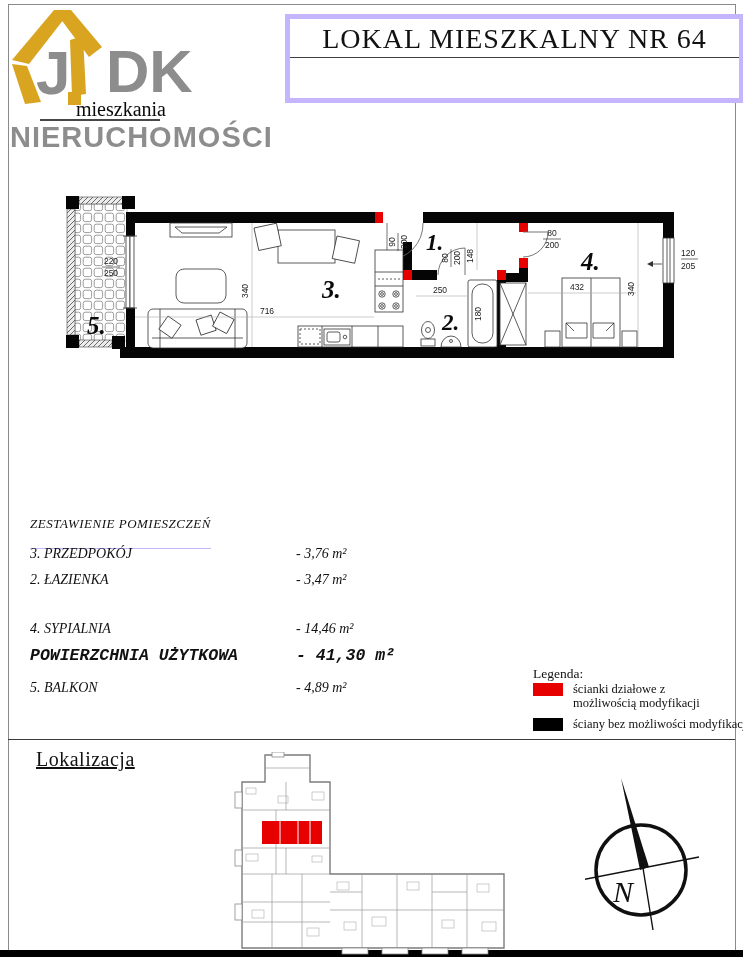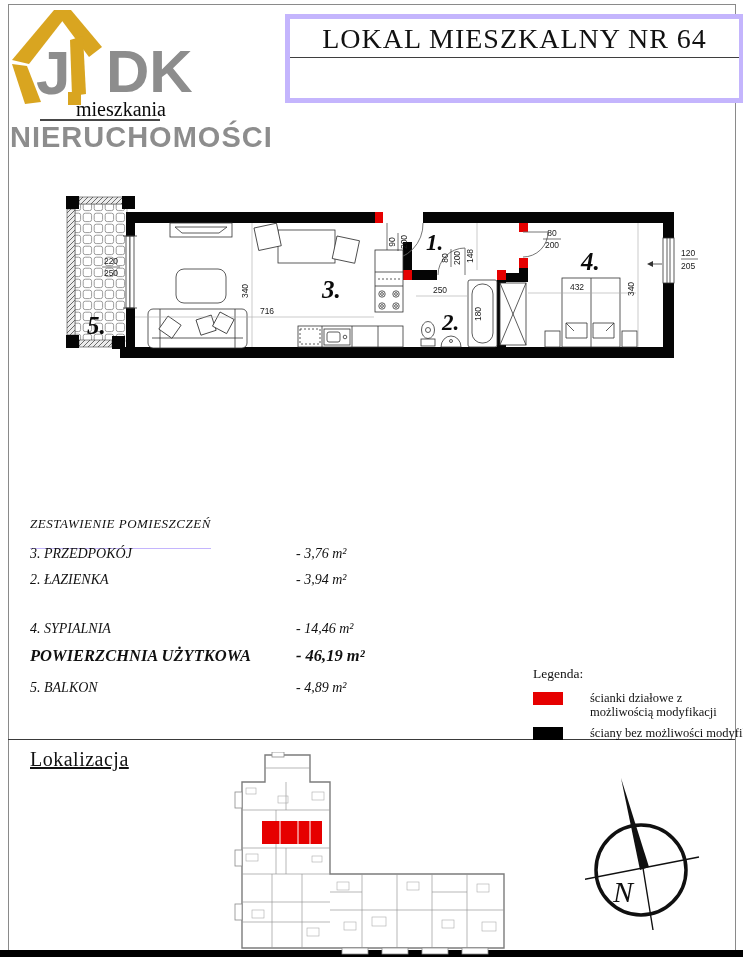--- a/index.html
+++ b/index.html
@@ -17,31 +17,31 @@
   .title-line1{height:38px;border-bottom:1px solid #3f3f3f;font-size:28px;letter-spacing:1px;
     text-align:center;line-height:40px;white-space:nowrap;}
   .title-line2{font-size:27px;text-align:center;line-height:38px;letter-spacing:1px;}
   
   .room-table{left:30px;top:516px;width:345px;height:200px;font-style:italic;font-size:14px;}
   .rt-heading{position:absolute;left:0;top:0;font-size:13px;letter-spacing:0.5px;
     border-bottom:1px solid #c4b5fd;padding-bottom:16px;}
   .rt-row{position:absolute;left:0;white-space:nowrap;}
   .rt-label{display:inline-block;}
   .rt-value{position:absolute;left:232px;white-space:nowrap;margin-left:34px;}
-  .rt-total{font-weight:bold;font-size:16.5px;}
+  .rt-total{font-weight:bold;font-size:16.5px;font-family:Liberation Mono, monospace;}
   
   .legend{left:533px;top:666px;width:200px;font-size:12.5px;}
-  .legend-heading{margin-bottom:9px;font-size:13.5px;}
-  .legend-item{display:flex;align-items:flex-start;margin-bottom:6px;gap:17px;}
+  .legend-heading{font-size:13.5px;}
+  .legend-item{display:flex;align-items:flex-start;margin-bottom:6px;}
   .legend-swatch{flex:0 0 auto;margin-top:1px;}
   .legend-text{margin-left:10px;line-height:1.15;}
   .legend-text.wrap{width:150px;}
   .legend-text.nowrap{white-space:nowrap;}
   
-  .loc-heading{left:30px;top:748px;font-size:20px;text-decoration:underline;letter-spacing:0.5px;}
+  .loc-heading{left:36px;top:748px;font-size:20px;text-decoration:underline;letter-spacing:0.5px;}
   svg text{font-family:"Liberation Sans", sans-serif;}
   svg text.roomno{font-family:"Liberation Serif", serif;font-style:italic;font-weight:bold;fill:#0a0a0a;}
   svg text.dim{font-size:8.5px;fill:#1a1a1a;}
   .logo-j,.logo-dk{font-family:"Liberation Sans", sans-serif;font-weight:bold;fill:#8d8d8d;}
   .logo-small{font-family:"Liberation Serif", serif;fill:#0a0a0a;}
   .logo-big{font-family:"Liberation Sans", sans-serif;font-weight:bold;fill:#8d8d8d;letter-spacing:1px;}
 </style>
 </head>
 <body>
 
@@ -287,29 +287,29 @@
 </svg>
 
 <div class="abs room-table">
   <div class="rt-heading">ZESTAWIENIE POMIESZCZEŃ</div>
   <div class="rt-row" style="top:30px">
     <span class="rt-label">3. PRZEDPOKÓJ</span>
     <span class="rt-value">-  3,76 m²</span>
   </div>
   <div class="rt-row" style="top:56px">
     <span class="rt-label">2. ŁAZIENKA</span>
-    <span class="rt-value">-  3,94 m²</span>
+    <span class="rt-value">-  3,47 m²</span>
   </div>
   <div class="rt-row" style="top:105px">
     <span class="rt-label">4. SYPIALNIA</span>
     <span class="rt-value">-  14,46 m²</span>
   </div>
   <div class="rt-row rt-total" style="top:130px">
     <span class="rt-label">POWIERZCHNIA UŻYTKOWA</span>
-    <span class="rt-value">-  46,19 m²</span>
+    <span class="rt-value">-  41,30 m²</span>
   </div>
   <div class="rt-row" style="top:164px">
     <span class="rt-label">5. BALKON</span>
     <span class="rt-value">-  4,89 m²</span>
   </div>
 </div>
 
 <div class="abs legend">
   <div class="legend-heading">Legenda:</div>
   <div class="legend-item">

